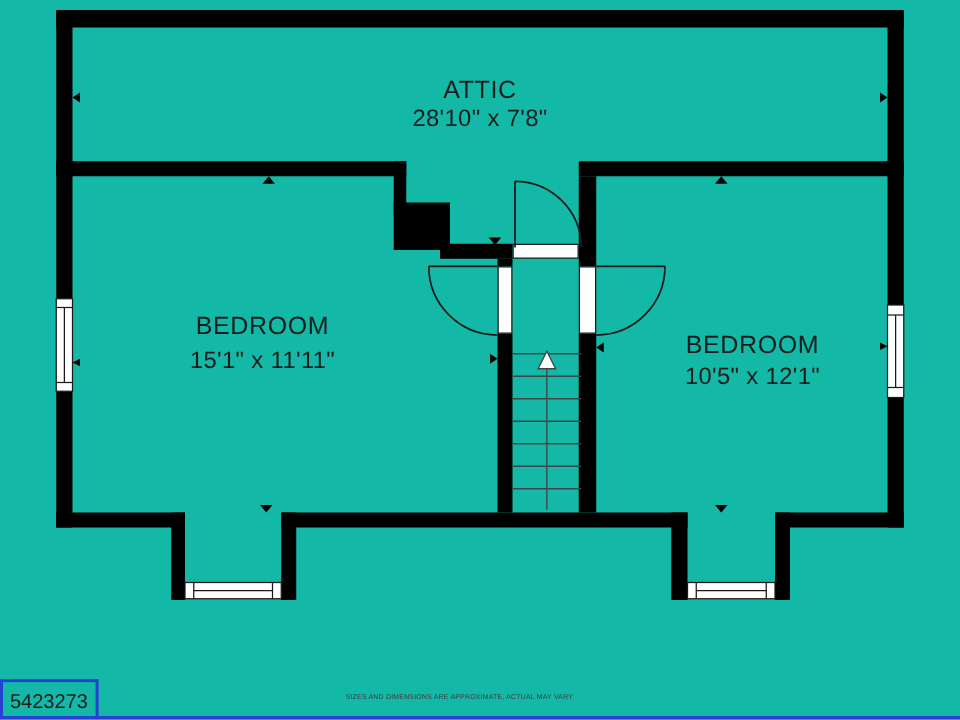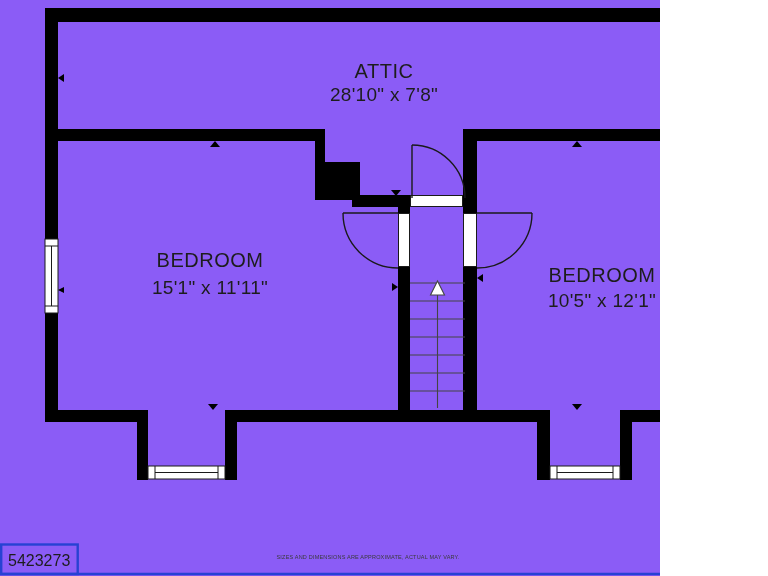--- a/index.html
+++ b/index.html
@@ -1,16 +1,16 @@
 <!DOCTYPE html>
 <html><head>
 <meta charset="utf-8">
 <style>
   html,body{margin:0;padding:0;background:#ffffff;}
-  #canvas{position:relative;width:660px;height:576px;background:#8b5cf6;overflow:hidden;}
+  #canvas{position:relative;width:768px;height:576px;background:#14b8a6;overflow:hidden;}
   svg{display:block;}
   svg text{font-family:"Liberation Sans","DejaVu Sans",sans-serif;}
   .room-name{font-size:20px;letter-spacing:0.5px;}
   .room-dims{font-size:19px;letter-spacing:0.3px;}
   .listing-id{font-size:16px;}
   .disclaimer{font-size:5.5px;letter-spacing:0.2px;}
 </style>
 </head>
 <body>
 

